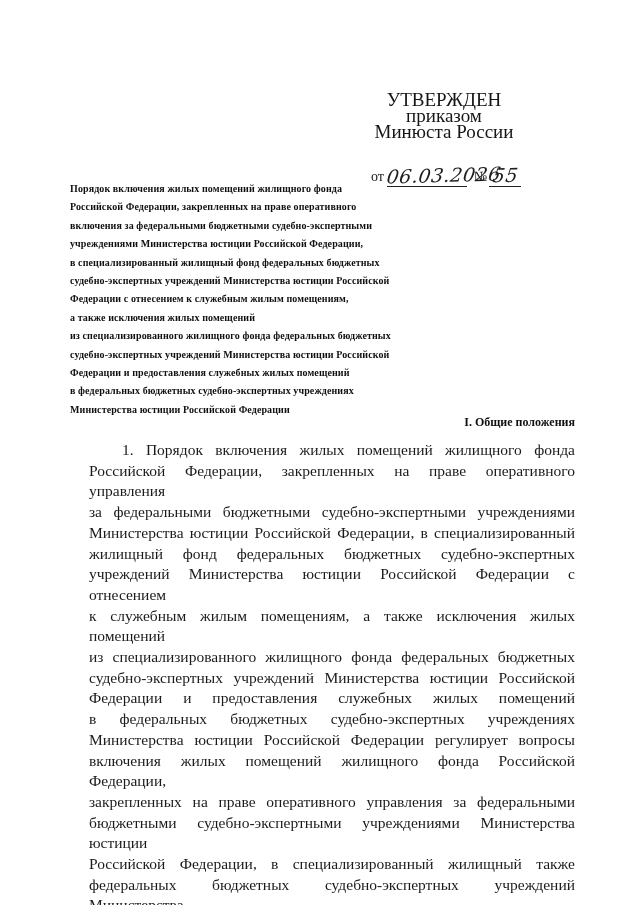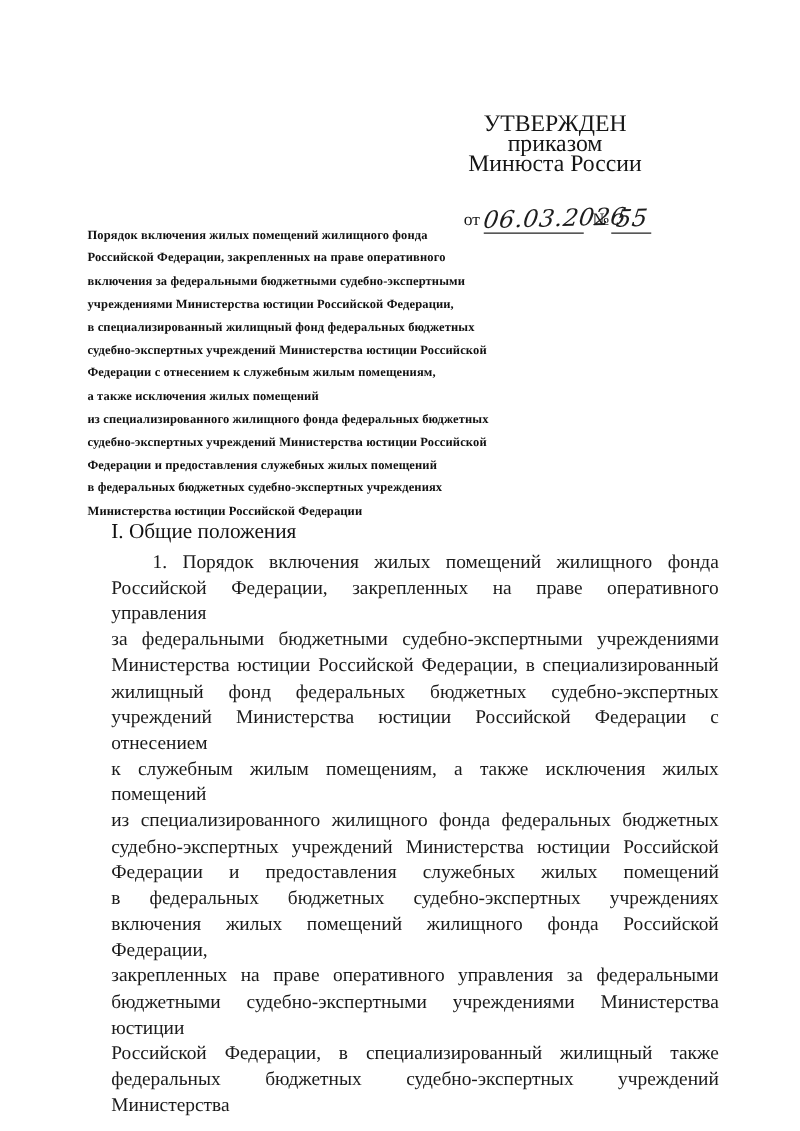--- a/index.html
+++ b/index.html
@@ -45,21 +45,21 @@
   .doc-title{
     position:absolute;top:180px;left:70px;width:500px;
     font-weight:bold;
     font-size:10px;line-height:18.4px;
     color:#101010;letter-spacing:0.1px;
   }
 
   
   .section-heading{
     position:absolute;top:415px;left:89px;width:486px;
-    text-align:left;font-weight:normal;font-size:17px;color:#101010;
+    text-align:right;font-weight:bold;font-size:12px;color:#101010;
   }
 
   
   .body-par{
     position:absolute;top:440px;left:89px;width:486px;
     font-size:15.5px;line-height:20.7px;color:#1b1b1b;
   }
   .pline{
     text-align:justify;
     text-align-last:justify;
@@ -107,20 +107,21 @@
     <div class="pline">Российской Федерации, закрепленных на праве оперативного управления</div>
     <div class="pline">за федеральными бюджетными судебно-экспертными учреждениями</div>
     <div class="pline">Министерства юстиции Российской Федерации, в специализированный</div>
     <div class="pline">жилищный фонд федеральных бюджетных судебно-экспертных</div>
     <div class="pline">учреждений Министерства юстиции Российской Федерации с отнесением</div>
     <div class="pline">к служебным жилым помещениям, а также исключения жилых помещений</div>
     <div class="pline">из специализированного жилищного фонда федеральных бюджетных</div>
     <div class="pline">судебно-экспертных учреждений Министерства юстиции Российской</div>
     <div class="pline">Федерации и предоставления служебных жилых помещений</div>
     <div class="pline">в федеральных бюджетных судебно-экспертных учреждениях</div>
+    <div class="pline">Министерства юстиции Российской Федерации регулирует вопросы</div>
     <div class="pline">включения жилых помещений жилищного фонда Российской Федерации,</div>
     <div class="pline">закрепленных на праве оперативного управления за федеральными</div>
     <div class="pline">бюджетными судебно-экспертными учреждениями Министерства юстиции</div>
     <div class="pline">Российской Федерации, в специализированный жилищный также</div>
     <div class="pline">федеральных бюджетных судебно-экспертных учреждений Министерства</div>
 
   </div>
 
 </div>
 

